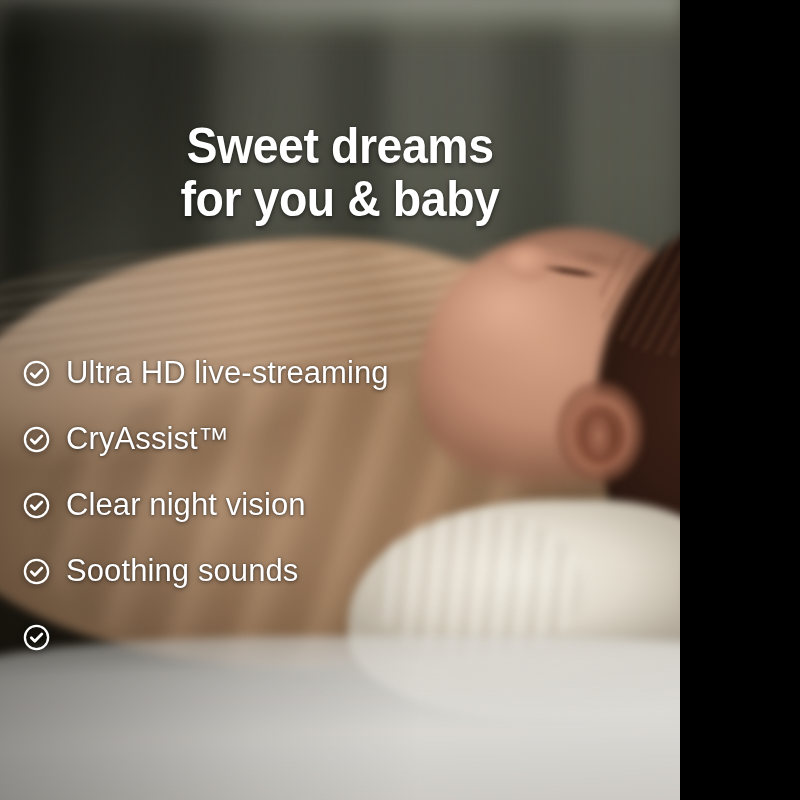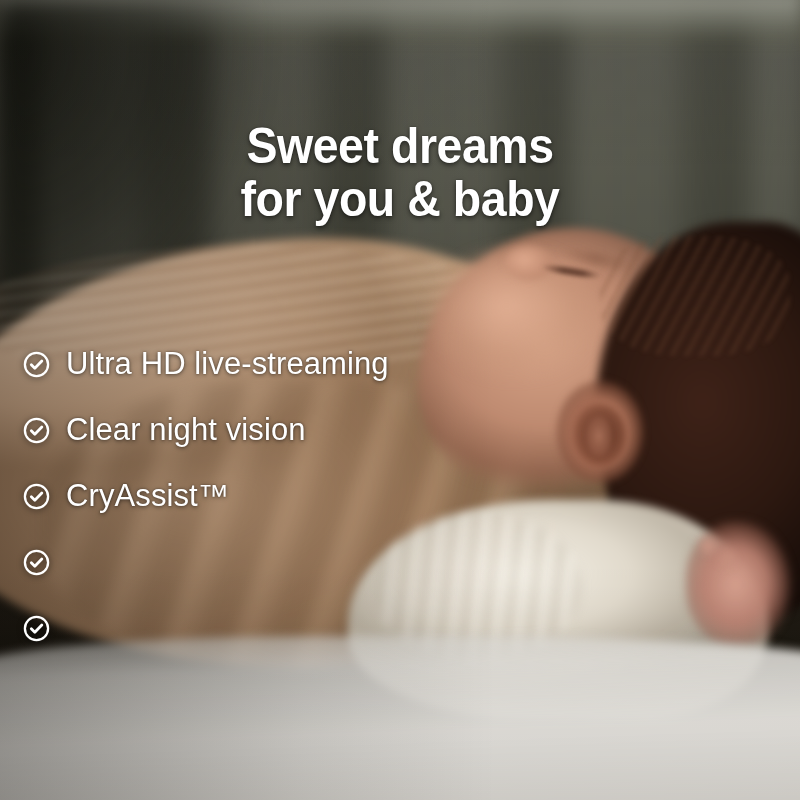--- a/index.html
+++ b/index.html
@@ -3,21 +3,21 @@
 <meta charset="utf-8">
 <title>Baby Monitor Feature Graphic</title>
 <style>
   html, body {
     margin: 0;
     padding: 0;
     background: #000;
   }
   #stage {
     position: relative;
-    width: 800px;
+    width: 680px;
     height: 800px;
     overflow: hidden;
     font-family: "Liberation Sans", sans-serif;
     background: #3a3a30;
   }
 
   
   .photo-layer { position: absolute; inset: 0; }
 
   
@@ -285,21 +285,21 @@
     letter-spacing: -0.5px;
     transform: scaleX(0.93);
     text-shadow: 0 2px 5px rgba(0,0,0,0.55), 0 0 2px rgba(0,0,0,0.35);
     user-select: none;
   }
   .headline-line { display: block; white-space: nowrap; }
 
   .feature-list {
     position: absolute;
     left: 22px;
-    top: 331px;
+    top: 340px;
     margin: 0;
     padding: 0;
     list-style: none;
   }
   .feature-item {
     display: flex;
     align-items: center;
     height: 66px;
     gap: 15px;
   }
@@ -366,40 +366,41 @@
         <path d="M7.7 12.2 L10.6 15.1 L16.4 9.1" stroke="#ffffff" stroke-width="2.3" stroke-linecap="round" stroke-linejoin="round"></path>
       </svg>
       <span class="feature-label">Ultra HD live-streaming</span>
     </li>
 
     <li class="feature-item">
       <svg class="check-icon" viewBox="0 0 24 24" fill="none">
         <circle cx="12" cy="12" r="9.6" stroke="#ffffff" stroke-width="1.9"></circle>
         <path d="M7.7 12.2 L10.6 15.1 L16.4 9.1" stroke="#ffffff" stroke-width="2.3" stroke-linecap="round" stroke-linejoin="round"></path>
       </svg>
-      <span class="feature-label">Clear night vision</span>
+      <span class="feature-label">CryAssist™</span>
     </li>
 
     <li class="feature-item">
       <svg class="check-icon" viewBox="0 0 24 24" fill="none">
         <circle cx="12" cy="12" r="9.6" stroke="#ffffff" stroke-width="1.9"></circle>
         <path d="M7.7 12.2 L10.6 15.1 L16.4 9.1" stroke="#ffffff" stroke-width="2.3" stroke-linecap="round" stroke-linejoin="round"></path>
       </svg>
-      <span class="feature-label">CryAssist™</span>
+      <span class="feature-label">Clear night vision</span>
+    </li>
+
+    <li class="feature-item">
+      <svg class="check-icon" viewBox="0 0 24 24" fill="none">
+        <circle cx="12" cy="12" r="9.6" stroke="#ffffff" stroke-width="1.9"></circle>
+        <path d="M7.7 12.2 L10.6 15.1 L16.4 9.1" stroke="#ffffff" stroke-width="2.3" stroke-linecap="round" stroke-linejoin="round"></path>
+      </svg>
+      <span class="feature-label">Soothing sounds</span>
     </li>
 
     <li class="feature-item">
       <svg class="check-icon" viewBox="0 0 24 24" fill="none">
         <circle cx="12" cy="12" r="9.6" stroke="#ffffff" stroke-width="1.9"></circle>
         <path d="M7.7 12.2 L10.6 15.1 L16.4 9.1" stroke="#ffffff" stroke-width="2.3" stroke-linecap="round" stroke-linejoin="round"></path>
       </svg>
     </li>
 
-    <li class="feature-item">
-      <svg class="check-icon" viewBox="0 0 24 24" fill="none">
-        <circle cx="12" cy="12" r="9.6" stroke="#ffffff" stroke-width="1.9"></circle>
-        <path d="M7.7 12.2 L10.6 15.1 L16.4 9.1" stroke="#ffffff" stroke-width="2.3" stroke-linecap="round" stroke-linejoin="round"></path>
-      </svg>
-    </li>
-
   </ul>
 
 </div>
 
 </body></html>

